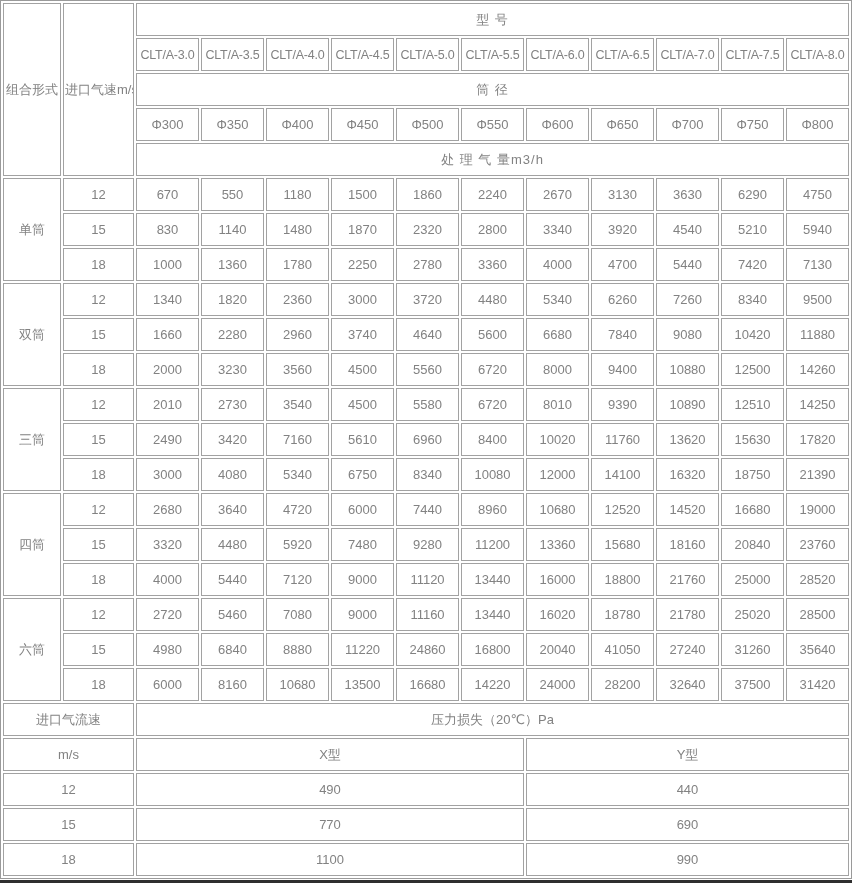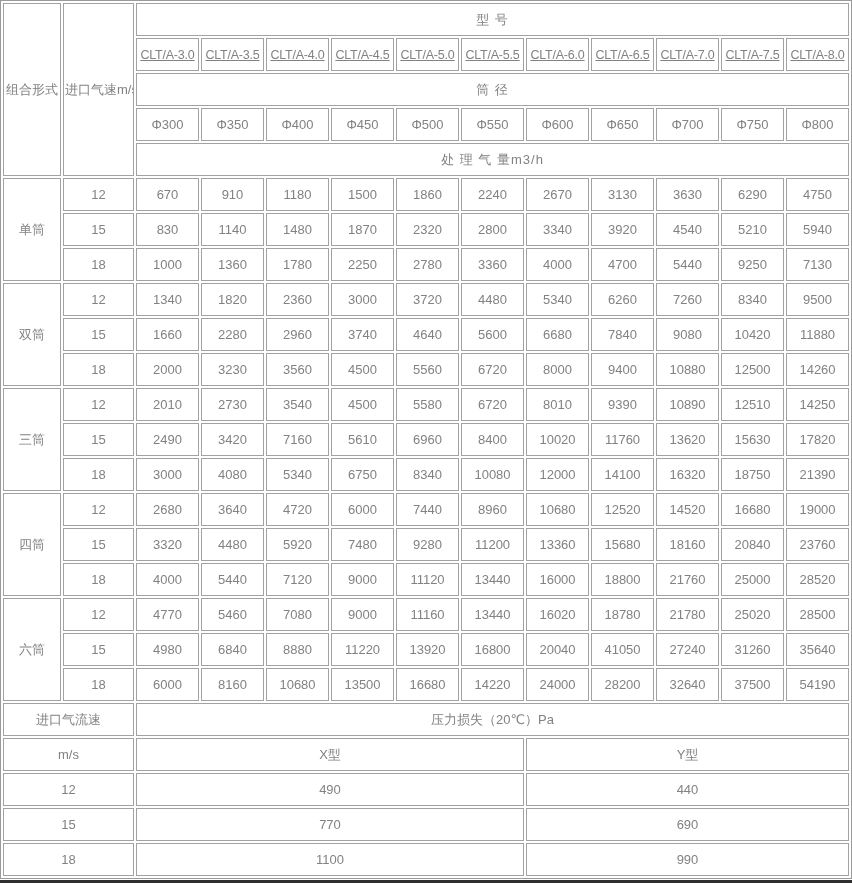--- a/index.html
+++ b/index.html
@@ -27,21 +27,20 @@
     vertical-align: middle;
     height: 31px;
     padding: 0 1px;
     overflow: hidden;
     white-space: nowrap;
     background: #ffffff;
   }
   table.spec td.model-cell {
     font-size: 12.5px;
     letter-spacing: -0.2px;
-    text-decoration: underline;
   }
   table.spec td.span-label {
     letter-spacing: 1px;
   }
   .bottom-bar {
     width: 852px;
     height: 5px;
     margin-top: 1px;
     background: #2f2f2f;
   }
@@ -101,21 +100,21 @@
           <td>Φ750</td>
           <td>Φ800</td>
         </tr>
         <tr>
           <td colspan="11" class="span-label">处 理 气 量m3/h</td>
         </tr>
         <tr>
           <td rowspan="3">单筒</td>
           <td>12</td>
           <td>670</td>
-          <td>910</td>
+          <td>550</td>
           <td>1180</td>
           <td>1500</td>
           <td>1860</td>
           <td>2240</td>
           <td>2670</td>
           <td>3130</td>
           <td>3630</td>
           <td>6290</td>
           <td>4750</td>
         </tr>
@@ -137,21 +136,21 @@
           <td>18</td>
           <td>1000</td>
           <td>1360</td>
           <td>1780</td>
           <td>2250</td>
           <td>2780</td>
           <td>3360</td>
           <td>4000</td>
           <td>4700</td>
           <td>5440</td>
-          <td>9250</td>
+          <td>7420</td>
           <td>7130</td>
         </tr>
         <tr>
           <td rowspan="3">双筒</td>
           <td>12</td>
           <td>1340</td>
           <td>1820</td>
           <td>2360</td>
           <td>3000</td>
           <td>3720</td>
@@ -272,59 +271,59 @@
           <td>13440</td>
           <td>16000</td>
           <td>18800</td>
           <td>21760</td>
           <td>25000</td>
           <td>28520</td>
         </tr>
         <tr>
           <td rowspan="3">六筒</td>
           <td>12</td>
-          <td>4770</td>
+          <td>2720</td>
           <td>5460</td>
           <td>7080</td>
           <td>9000</td>
           <td>11160</td>
           <td>13440</td>
           <td>16020</td>
           <td>18780</td>
           <td>21780</td>
           <td>25020</td>
           <td>28500</td>
         </tr>
         <tr>
           <td>15</td>
           <td>4980</td>
           <td>6840</td>
           <td>8880</td>
           <td>11220</td>
-          <td>13920</td>
+          <td>24860</td>
           <td>16800</td>
           <td>20040</td>
           <td>41050</td>
           <td>27240</td>
           <td>31260</td>
           <td>35640</td>
         </tr>
         <tr>
           <td>18</td>
           <td>6000</td>
           <td>8160</td>
           <td>10680</td>
           <td>13500</td>
           <td>16680</td>
           <td>14220</td>
           <td>24000</td>
           <td>28200</td>
           <td>32640</td>
           <td>37500</td>
-          <td>54190</td>
+          <td>31420</td>
         </tr>
         <tr>
           <td colspan="2">进口气流速</td>
           <td colspan="11">压力损失（20℃）Pa</td>
         </tr>
         <tr>
           <td colspan="2">m/s</td>
           <td colspan="6">X型</td>
           <td colspan="5">Y型</td>
         </tr>

